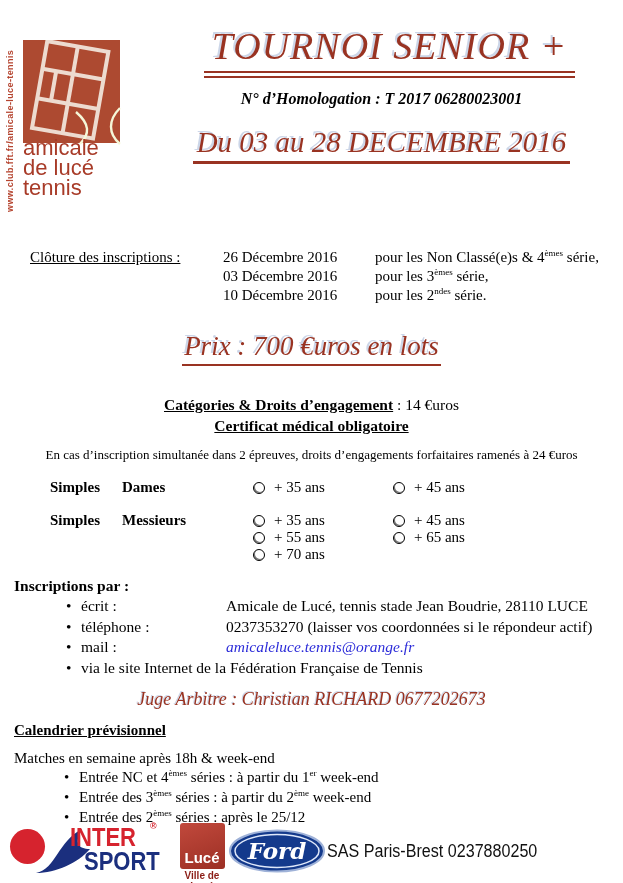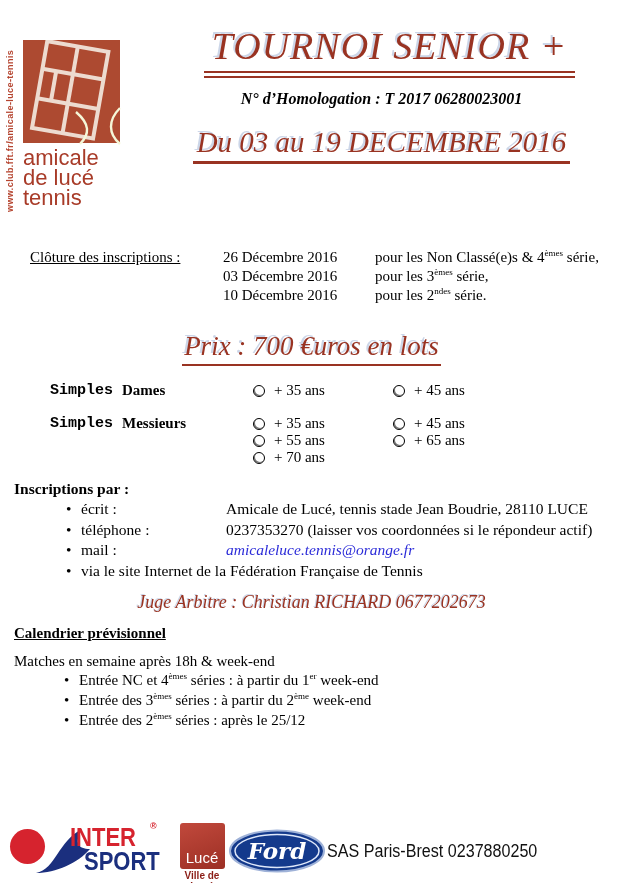--- a/index.html
+++ b/index.html
@@ -10,21 +10,21 @@
   .header{position:relative;height:198px;}
   .logo{position:absolute;top:12px;left:6px;width:134px;height:176px;}
   .logo-url{position:absolute;left:-1px;top:6px;height:170px;
             writing-mode:vertical-rl;transform:rotate(180deg);
             font-family:"Liberation Sans",sans-serif;font-size:9px;font-weight:bold;
             color:#b5442f;letter-spacing:.4px;}
   .logo-sq{position:absolute;left:17px;top:4px;width:97px;height:103px;background:#ad4a31;}
   .ball{position:absolute;left:64px;top:62px;width:58px;height:56px;border-radius:50%;
         background:radial-gradient(circle at 35% 30%,#e9edx 0,#e6ea7a 0,#cdd659 45%,#9aa63c 100%);}
   .ball svg{position:absolute;left:0;top:0;}
-  .logo-name{position:absolute;left:17px;top:112px;color:#a83b28;
+  .logo-name{position:absolute;left:17px;top:102px;color:#a83b28;
              font-family:"Liberation Sans",sans-serif;font-size:22px;line-height:20px;}
   .display{color:#993322;font-style:italic;text-shadow:-2px -2px 0 #ccd6e8;}
   .header-main{margin-left:140px;text-align:center;}
   .title-wrap{margin-top:24px;}
   .title{display:inline-block;font-size:38px;letter-spacing:1px;
          border-bottom:7px double #993322;padding:0 8px 3px;margin-left:16px;}
   .homologation{margin-top:12px;font-size:16px;font-weight:bold;font-style:italic;}
   .banner-wrap{margin-top:18px;}
   .banner{display:inline-block;font-size:29px;border-bottom:3px solid #993322;padding:0 4px 2px;}
 
@@ -41,21 +41,21 @@
 
   
   .cats{text-align:center;margin-top:30px;font-size:15.5px;}
   .cat-head{font-weight:bold;text-decoration:underline;}
   .cat-head2{font-weight:bold;text-decoration:underline;margin-top:3px;}
   .note{margin-top:12px;font-size:13px;}
 
   .groups{margin:16px 0 0 50px;font-size:15px;}
   .grow{display:flex;align-items:flex-start;}
   .grow + .grow{margin-top:16px;}
-  .gcol-type{width:72px;font-weight:bold;font-family:Liberation Mono, monospace;}
+  .gcol-type{width:72px;font-weight:bold;}
   .gcol-gender{width:131px;font-weight:bold;}
   .gcol-opts1{width:140px;}
   .gcol-opts2{flex:1;}
   .opt{display:flex;align-items:center;gap:9px;line-height:17px;}
   .radio{width:10px;height:10px;border:1.6px solid #000;border-radius:50%;
          box-shadow:inset 1px -1px 0 rgba(0,0,0,.55);flex:0 0 auto;}
 
   
   .reg{margin:14px 0 0 14px;font-size:15.5px;}
   .reg-head{font-weight:bold;}
@@ -83,21 +83,21 @@
   .is-swoosh{position:absolute;left:26px;top:0;}
   .is-top{position:absolute;left:62px;top:2px;color:#d6232e;font-weight:800;font-size:25px;
           transform:scaleX(.88);transform-origin:left;letter-spacing:0;}
   .is-bottom{position:absolute;left:76px;top:26px;color:#1b2f7e;font-weight:800;font-size:25px;
           transform:scaleX(.88);transform-origin:left;}
   .is-reg{position:absolute;left:142px;top:0;color:#d6232e;font-size:9px;font-weight:bold;}
   .luce{position:absolute;left:176px;top:30px;width:52px;text-align:center;}
   .luce-sq{width:45px;height:46px;margin:0 auto;border-radius:3px;
            background:linear-gradient(160deg,#c1493c,#9c2f24);
            display:flex;align-items:flex-end;justify-content:center;}
-  .luce-name{color:#fff;font-weight:normal;font-size:15px;padding-bottom:3px;}
+  .luce-name{color:#fff;font-weight:bold;font-size:15px;padding-bottom:3px;}
   .luce-caption{margin-top:1px;font-size:10px;font-weight:bold;color:#8b1c15;}
   .ford{position:absolute;left:228px;top:36px;}
   .dealer{position:absolute;left:327px;top:48px;font-size:17.5px;color:#111;
           transform:scaleX(.92);transform-origin:left;white-space:nowrap;}
   .mazda{position:absolute;left:530px;top:0;width:80px;text-align:center;}
   .mazda-word{margin-top:1px;color:#1e63b5;font-weight:800;font-size:17px;
               letter-spacing:1.5px;transform:scaleY(.95);}
 </style>
 </head>
 <body>
@@ -126,40 +126,45 @@
       </div>
       <div class="logo-name">
         <div>amicale</div>
         <div>de lucé</div>
         <div>tennis</div>
       </div>
     </div>
     <div class="header-main">
       <div class="title-wrap"><span class="title display">TOURNOI SENIOR +</span></div>
       <div class="homologation">N° d’Homologation : T 2017 06280023001</div>
-      <div class="banner-wrap"><span class="banner display">Du 03 au 19 DECEMBRE 2016</span></div>
+      <div class="banner-wrap"><span class="banner display">Du 03 au 28 DECEMBRE 2016</span></div>
     </div>
   </div>
 
   <div class="closing">
     <div class="closing-label">Clôture des inscriptions :</div>
     <div class="closing-dates">
       <div>26 Décembre 2016</div>
       <div>03 Décembre 2016</div>
       <div>10 Décembre 2016</div>
     </div>
     <div class="closing-for">
       <div>pour les Non Classé(e)s &amp; 4<sup>èmes</sup> série,</div>
       <div>pour les 3<sup>èmes</sup> série,</div>
       <div>pour les 2<sup>ndes</sup> série.</div>
     </div>
   </div>
 
   <div class="prix-wrap"><span class="prix display">Prix : 700 €uros en lots</span></div>
 
+  <div class="cats">
+    <div><span class="cat-head">Catégories &amp; Droits d’engagement</span><span> : 14 €uros</span></div>
+    <div class="cat-head2">Certificat médical obligatoire</div>
+    <div class="note">En cas d’inscription simultanée dans 2 épreuves, droits d’engagements forfaitaires ramenés à 24 €uros</div>
+  </div>
 
   <div class="groups">
     <div class="grow">
       <div class="gcol-type">Simples</div>
       <div class="gcol-gender">Dames</div>
       <div class="gcol-opts1">
         <div class="opt">
             <span class="radio"></span>
             <span>+ 35 ans</span>
           </div>

